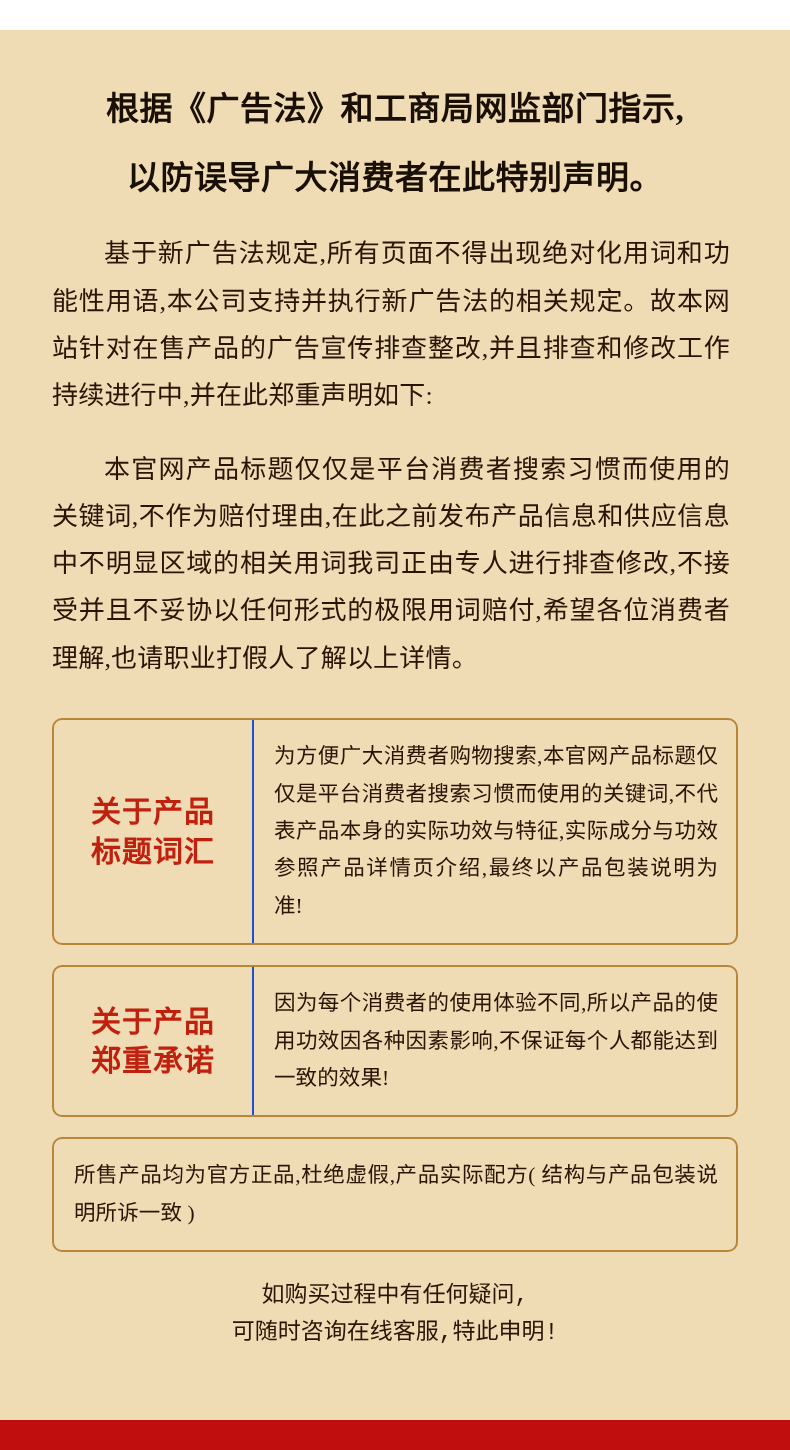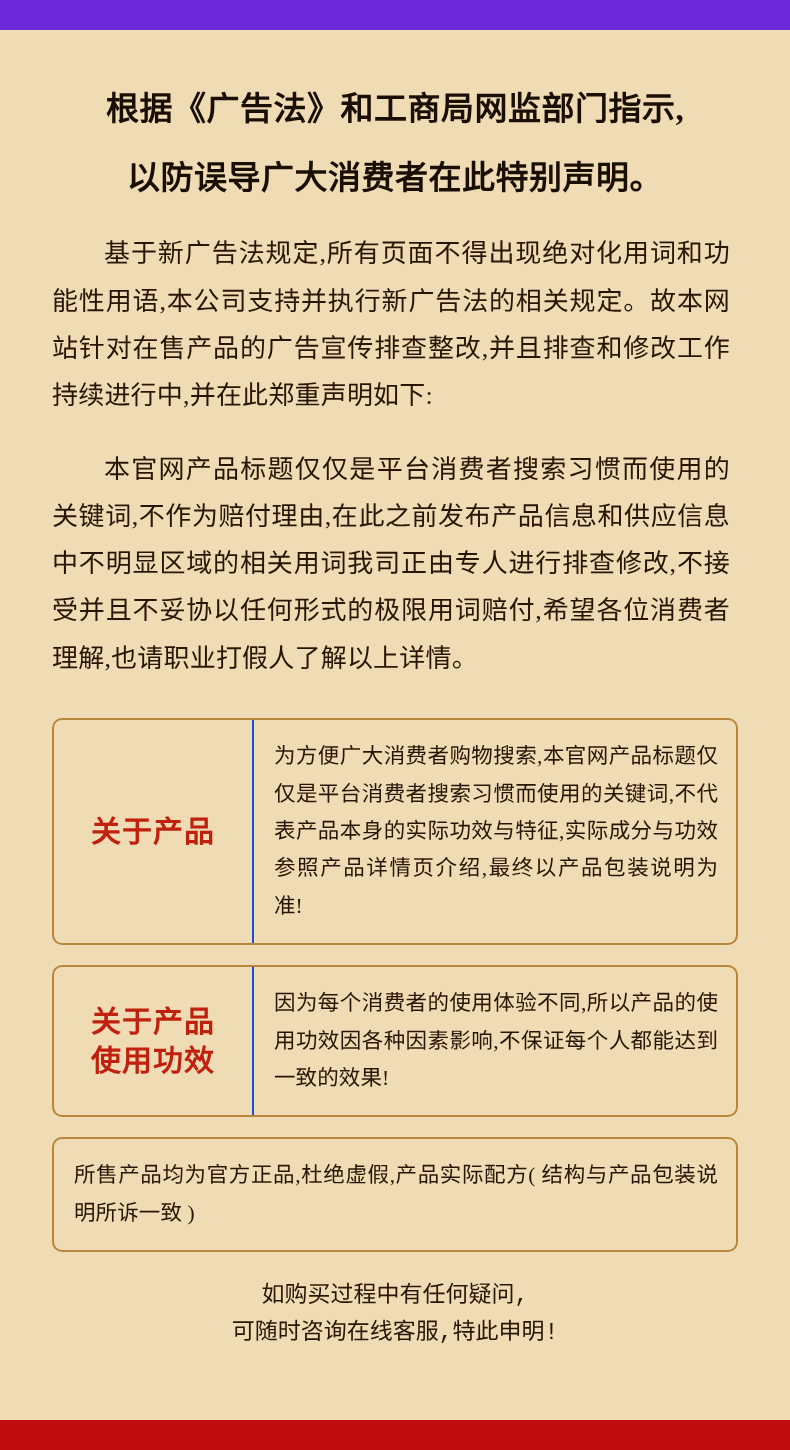--- a/index.html
+++ b/index.html
@@ -11,21 +11,21 @@
     height: 1450px;
     background: #c00d0d;
     font-family: "Liberation Serif", "DejaVu Serif", serif;
     overflow: hidden;
   }
   .page {
     position: relative;
     width: 790px;
     height: 1173px;
     box-sizing: border-box;
-    background: #6d28d9;
+    background: #ffffff;
     padding: 30px 0 30px 0;
   }
   .panel {
     position: absolute;
     top: 30px;
     left: 0;
     width: 790px;
     height: 1390px;
     background: #f0dcb4;
     box-sizing: border-box;
@@ -114,28 +114,29 @@
     </div>
 
     <p class="para">基于新广告法规定,所有页面不得出现绝对化用词和功能性用语,本公司支持并执行新广告法的相关规定。故本网站针对在售产品的广告宣传排查整改,并且排查和修改工作持续进行中,并在此郑重声明如下:</p>
     <p class="para">本官网产品标题仅仅是平台消费者搜索习惯而使用的关键词,不作为赔付理由,在此之前发布产品信息和供应信息中不明显区域的相关用词我司正由专人进行排查修改,不接受并且不妥协以任何形式的极限用词赔付,希望各位消费者理解,也请职业打假人了解以上详情。</p>
 
     <div class="cards">
 
       <div class="card">
         <div class="card-title">
           <span>关于产品</span>
+          <span>标题词汇</span>
         </div>
         <div class="card-body">为方便广大消费者购物搜索,本官网产品标题仅仅是平台消费者搜索习惯而使用的关键词,不代表产品本身的实际功效与特征,实际成分与功效参照产品详情页介绍,最终以产品包装说明为准!</div>
       </div>
 
       <div class="card">
         <div class="card-title">
           <span>关于产品</span>
-          <span>使用功效</span>
+          <span>郑重承诺</span>
         </div>
         <div class="card-body">因为每个消费者的使用体验不同,所以产品的使用功效因各种因素影响,不保证每个人都能达到一致的效果!</div>
       </div>
 
       <div class="card">
         <div class="card-body">所售产品均为官方正品,杜绝虚假,产品实际配方( 结构与产品包装说明所诉一致 )</div>
       </div>
 
     </div>
 

